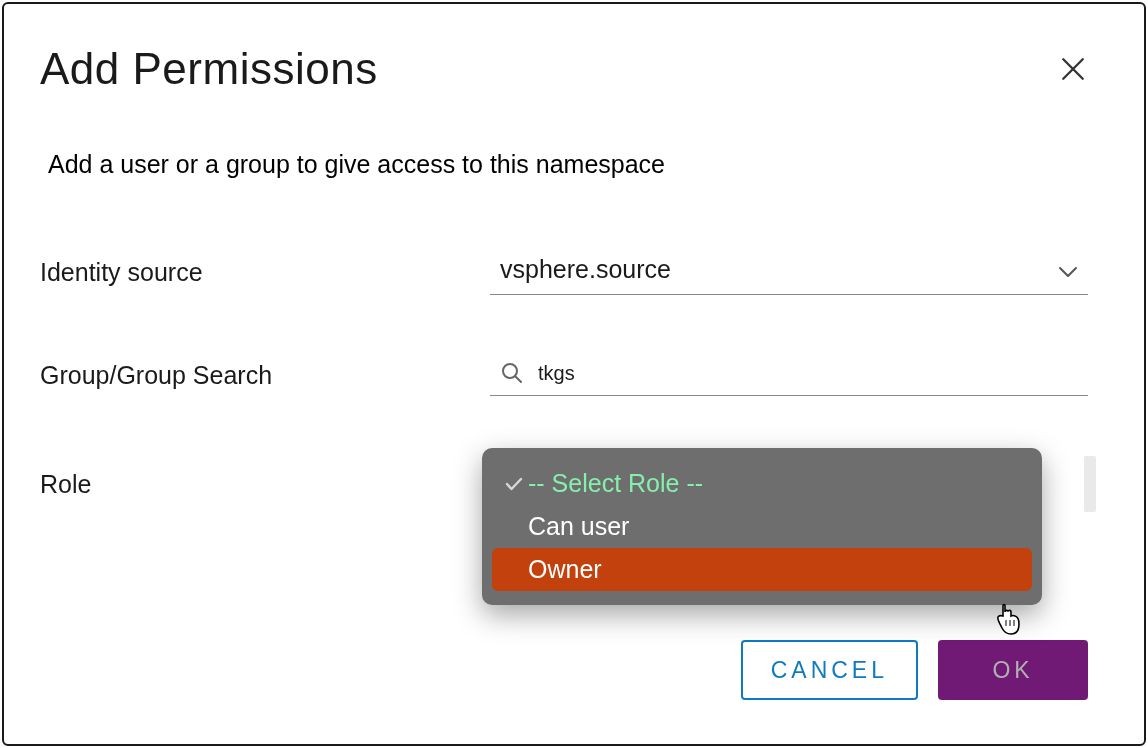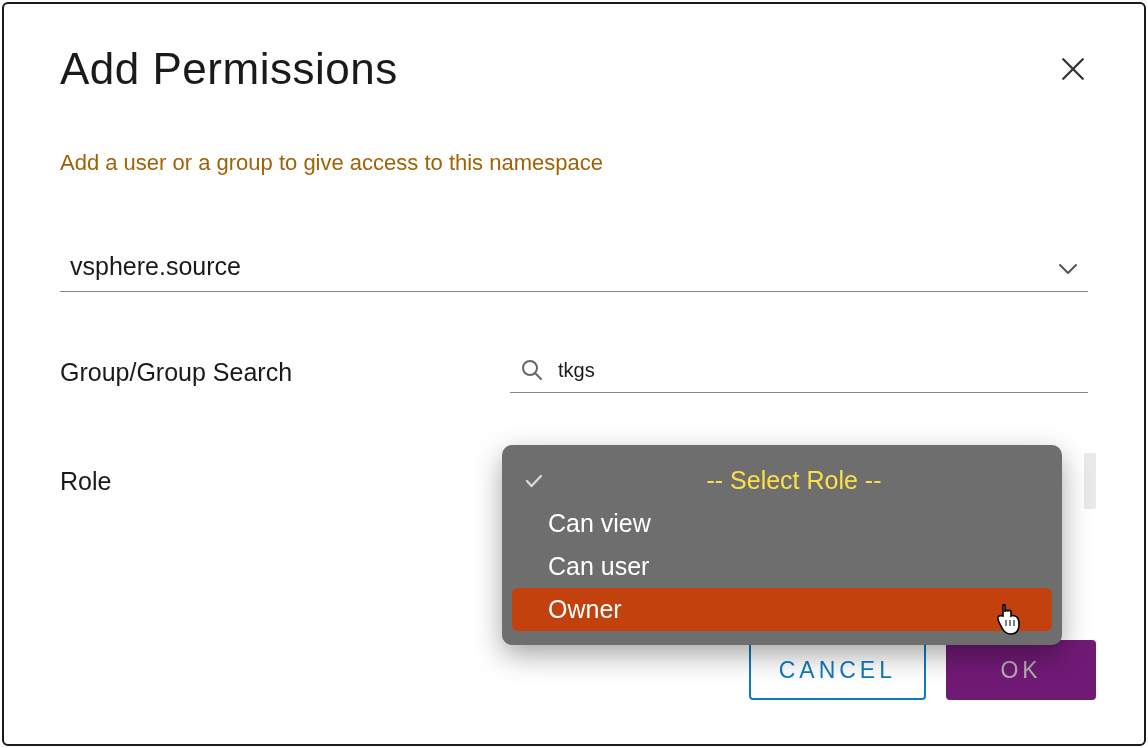--- a/index.html
+++ b/index.html
@@ -6,21 +6,21 @@
   html, body { width: 1148px; height: 748px; font-family: -apple-system, "Segoe UI", "Helvetica Neue", Arial, sans-serif; }
   body { background: #fff; position: relative; overflow: hidden; }
 
   .modal {
     position: absolute;
     left: 2px; top: 2px;
     width: 1144px; height: 744px;
     border: 2px solid #1a1a1a;
     border-radius: 6px;
     background: #fff;
-    padding: 40px 56px 40px 56px;
+    padding: 40px 56px 40px 36px;
   }
 
   .title-row {
     display: flex;
     justify-content: space-between;
     align-items: center;
     margin-bottom: 56px;
   }
   .title {
     font-size: 44px;
@@ -30,23 +30,24 @@
   }
   .close-btn {
     width: 30px; height: 30px;
     color: #333;
     cursor: pointer;
     display: flex; align-items: center; justify-content: center;
   }
   .close-btn svg { width: 26px; height: 26px; }
 
   .subtitle {
-    font-size: 22px;
-    color: #a16207;
+    font-size: 25px;
+    color: #000000;
     margin-bottom: 70px;
+    margin-left: 8px;
   }
 
   .form-row {
     display: flex;
     align-items: center;
     margin-bottom: 60px;
   }
   .form-label {
     width: 450px;
     font-size: 25px;
@@ -112,41 +113,41 @@
     cursor: pointer;
   }
   .dropdown-item .check {
     width: 28px;
     display: inline-flex;
     align-items: center;
     justify-content: center;
     color: #d7d7d7;
   }
   .dropdown-item .check svg { width: 18px; height: 14px; }
-  .dropdown-item.placeholder { color: #fde047; cursor: default; text-align: center; }
+  .dropdown-item.placeholder { color: #86efac; cursor: default; }
   .dropdown-item.highlight {
     background: #c2410c;
     color: #fff;
   }
   .dropdown-item .label { flex: 1; }
 
   .role-placeholder-bar {
     position: absolute;
     right: -8px;
     top: 0px;
     width: 12px;
     height: 56px;
     background: #e9e9e9;
     border-radius: 2px;
     z-index: 1;
   }
 
   .footer {
     position: absolute;
-    right: 48px;
+    right: 56px;
     bottom: 44px;
     display: flex;
     gap: 20px;
     align-items: center;
   }
   .btn {
     height: 60px;
     padding: 0 28px;
     font-size: 23px;
     letter-spacing: 4px;
@@ -190,20 +191,21 @@
       <svg viewBox="0 0 24 24">
         <line x1="3" y1="3" x2="21" y2="21" stroke="currentColor" stroke-width="2.2" stroke-linecap="round"></line>
         <line x1="21" y1="3" x2="3" y2="21" stroke="currentColor" stroke-width="2.2" stroke-linecap="round"></line>
       </svg>
     </div>
   </div>
 
   <p class="subtitle">Add a user or a group to give access to this namespace</p>
 
   <div class="form-row">
+    <div class="form-label">Identity source</div>
     <div class="form-field">
       <div class="select-field">
         <span>vsphere.source</span>
         <span class="caret">
           <svg viewBox="0 0 20 12">
               <polyline points="2,2 10,10 18,2" fill="none" stroke="currentColor" stroke-width="2" stroke-linecap="round" stroke-linejoin="round"></polyline>
             </svg>
         </span>
       </div>
     </div>
@@ -232,24 +234,20 @@
         <div class="dropdown-item placeholder">
           <span class="check">
             <svg viewBox="0 0 18 14">
                 <polyline points="2,7 6.5,12 16,2" fill="none" stroke="currentColor" stroke-width="2.4" stroke-linecap="round" stroke-linejoin="round"></polyline>
               </svg>
           </span>
           <span class="label">-- Select Role --</span>
         </div>
         <div class="dropdown-item">
           <span class="check"></span>
-          <span class="label">Can view</span>
-        </div>
-        <div class="dropdown-item">
-          <span class="check"></span>
           <span class="label">Can user</span>
         </div>
         <div class="dropdown-item highlight">
           <span class="check"></span>
           <span class="label">Owner</span>
         </div>
       </div>
     </div>
   </div>
 

